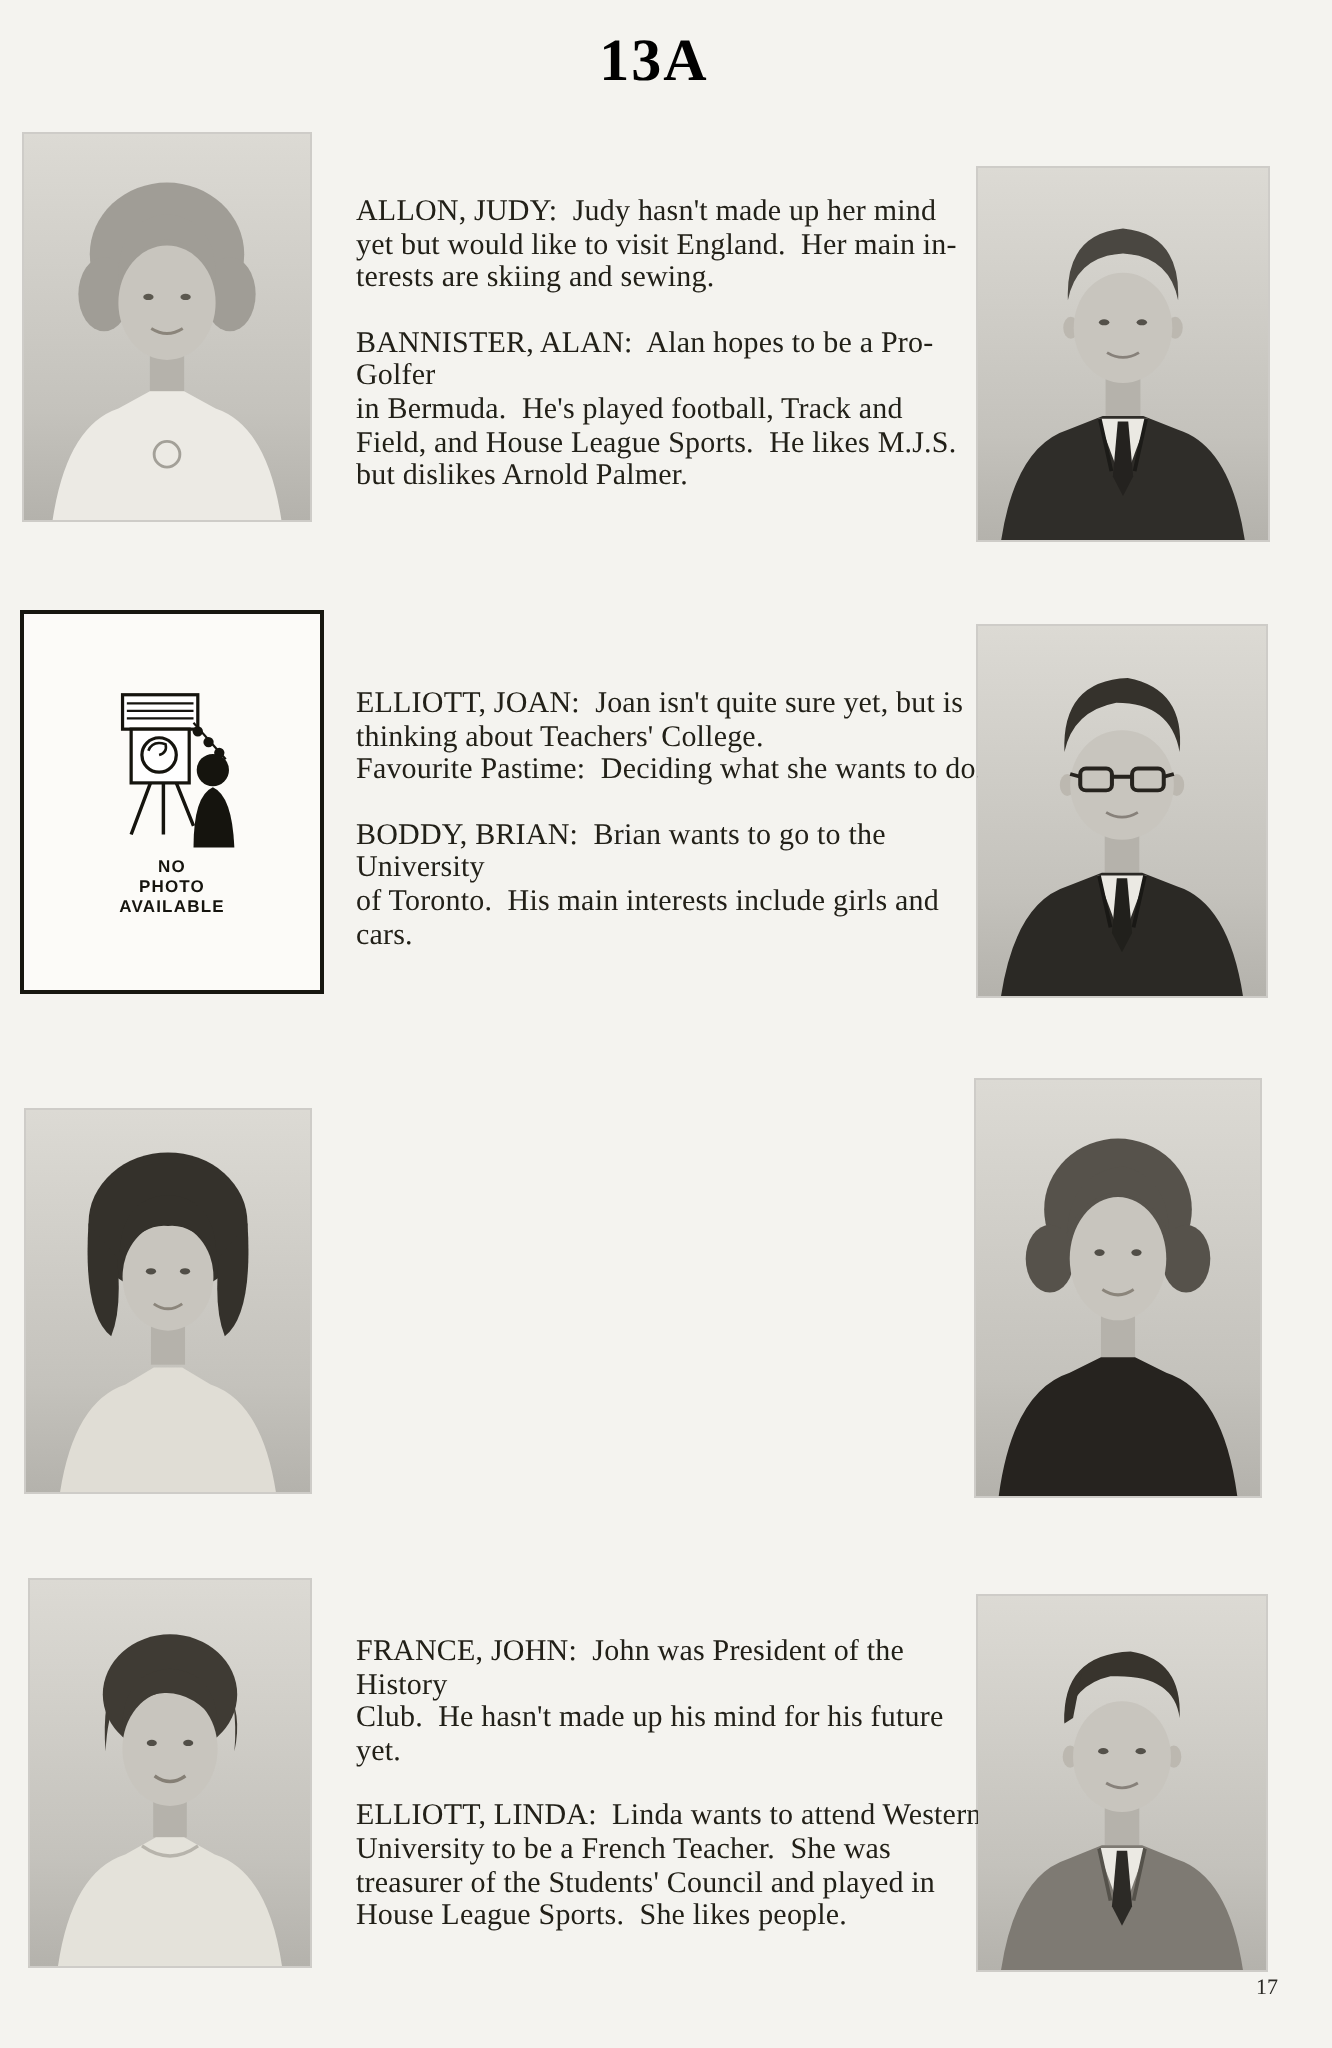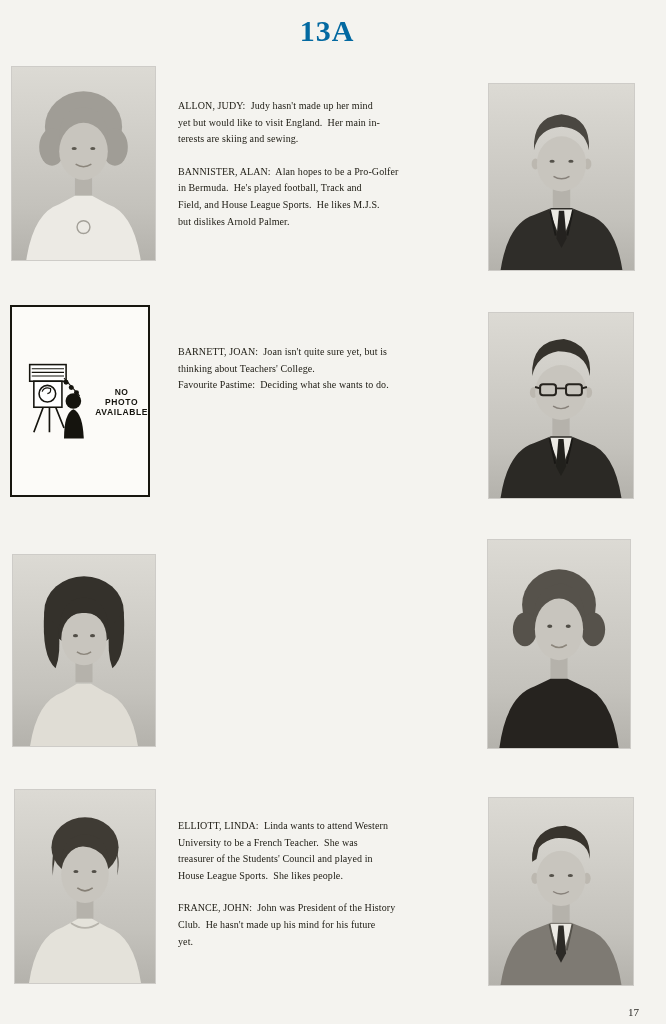--- a/index.html
+++ b/index.html
@@ -3,46 +3,46 @@
 <meta charset="utf-8">
 <style>
   html,body { margin:0; padding:0; background:#7a7a78; }
   .page {
     position:relative; width:666px; height:1024px; margin:0 auto;
     background:#f4f3ef; overflow:hidden;
     font-family:"Liberation Serif", serif; color:#1d1c1a;
   }
   .page-title {
     position:absolute; top:14px; left:0; width:654px; text-align:center;
-    font-size:30px; font-weight:bold; letter-spacing:1px; color:#0369a1;
+    font-size:30px; font-weight:bold; letter-spacing:1px; color:#000000;
   }
   .entry-text {
     position:absolute; left:178px; width:320px;
-    font-size:10px; line-height:16.6px; letter-spacing:.1px; color:#222018;
+    font-size:15px; line-height:16.6px; letter-spacing:.1px; color:#222018;
   }
   .entry-text p { margin:0 0 16px 0; white-space:pre-wrap; }
   .entry-text p:last-child { margin-bottom:0; }
   .photo {
     position:absolute; overflow:hidden; background:#c8c6c0;
     box-shadow:0 0 0 1px rgba(90,88,82,.25);
   }
   .photo svg { display:block; width:100%; height:100%; }
   .no-photo-box {
-    position:absolute; left:10px; top:305px; width:140px; height:192px;
+    position:absolute; left:10px; top:305px; width:152px; height:192px;
     background:#fcfbf8; border:2px solid #17160f; box-sizing:border-box;
-    display:flex; align-items:center; justify-content:center;
+    display:flex; flex-direction:column; align-items:center; justify-content:center;
   }
   .no-photo-box svg { display:block; }
   .no-photo-text {
     margin-top:2px; text-align:center;
     font-family:"Liberation Sans", sans-serif; font-weight:bold;
     font-size:8.5px; line-height:10px; letter-spacing:.6px; color:#15140e;
   }
   .page-number {
-    position:absolute; right:27px; bottom:6px;
+    position:absolute; right:27px; bottom:24px;
     font-size:11px; color:#2a2925; font-family:"Liberation Serif", serif;
   }
 </style>
 </head>
 <body>
 
 <svg width="0" height="0" style="position:absolute" aria-hidden="true">
   <defs>
     <linearGradient id="pbg" x1="0" y1="0" x2="0" y2="1">
       <stop offset="0" stop-color="#dcdad4"></stop>
@@ -114,23 +114,26 @@
       <circle cx="59" cy="38" r="7.5" fill="#15140e"></circle>
       <path d="M50,74 Q50,50 59,46 Q68,50 69,74 Z" fill="#15140e"></path>
     </svg>
     <div class="no-photo-text">
       <div>NO</div>
       <div>PHOTO</div>
       <div>AVAILABLE</div>
     </div>
   </div>
   <div class="entry-text" style="top:344px">
-    <p><span>BARNETT, JOAN:</span><span>  Joan isn't quite sure yet, but is
+    <p><span>ELLIOTT, JOAN:</span><span>  Joan isn't quite sure yet, but is
 thinking about Teachers' College.
 Favourite Pastime:  Deciding what she wants to do.</span></p>
+    <p><span>BODDY, BRIAN:</span><span>  Brian wants to go to the University
+of Toronto.  His main interests include girls and
+cars.</span></p>
   </div>
   <div class="photo" style="left:489px;top:313px;width:144px;height:185px">
     <svg viewBox="0 0 100 135" preserveAspectRatio="none">
       <rect width="100" height="135" fill="url(#pbg)"></rect>
       <ellipse cx="31" cy="58" rx="2.6" ry="4" fill="#bcb8b0"></ellipse>
       <ellipse cx="69" cy="58" rx="2.6" ry="4" fill="#bcb8b0"></ellipse>
       <rect x="44" y="75" width="12" height="15" fill="#b5b2ab"></rect>
       <ellipse cx="50" cy="58" rx="18" ry="20" fill="#c8c5be"></ellipse>
       <path d="M30,46 Q29,20 52,19 Q72,23 70,46 Q67,28 48,28 Q33,31 30,46 Z" fill="#35322c"></path>
       <rect x="35.5" y="52" width="11" height="8" rx="2" fill="none" stroke="#26231e" stroke-width="1.4"></rect>
@@ -186,27 +189,27 @@
       <ellipse cx="50" cy="59" rx="17" ry="20" fill="#c8c5be"></ellipse>
       <path d="M33,50 Q34,32 50,31 Q66,32 67,50 Q58,39 48,39.5 Q38,40 33,50 Z" fill="#3f3b34"></path>
       <ellipse cx="43.5" cy="57" rx="1.8" ry="1.1" fill="#514e47"></ellipse>
       <ellipse cx="56.5" cy="57" rx="1.8" ry="1.1" fill="#514e47"></ellipse>
       <path d="M44.5,68.5 Q50,72.5 55.5,68.5" fill="none" stroke="#857f75" stroke-width="1.2"></path>
       <path d="M10,135 Q15,102 34,96 L45,90 L55,90 L66,96 Q85,102 90,135 Z" fill="#e4e2da"></path>
       <path d="M40,93 Q50,100 60,93" fill="none" stroke="#b7b4ac" stroke-width="1.2"></path>
     </svg>
   </div>
   <div class="entry-text" style="top:818px">
+    <p><span>FRANCE, JOHN:</span><span>  John was President of the History
+Club.  He hasn't made up his mind for his future
+yet.</span></p>
     <p><span>ELLIOTT, LINDA:</span><span>  Linda wants to attend Western
 University to be a French Teacher.  She was
 treasurer of the Students' Council and played in
 House League Sports.  She likes people.</span></p>
-    <p><span>FRANCE, JOHN:</span><span>  John was President of the History
-Club.  He hasn't made up his mind for his future
-yet.</span></p>
   </div>
   <div class="photo" style="left:489px;top:798px;width:144px;height:187px">
     <svg viewBox="0 0 100 135" preserveAspectRatio="none">
       <rect width="100" height="135" fill="url(#pbg)"></rect>
       <ellipse cx="32" cy="58" rx="2.6" ry="4" fill="#bcb8b0"></ellipse>
       <ellipse cx="68" cy="58" rx="2.6" ry="4" fill="#bcb8b0"></ellipse>
       <rect x="44" y="75" width="12" height="15" fill="#b5b2ab"></rect>
       <ellipse cx="50" cy="58" rx="17" ry="20" fill="#c8c5be"></ellipse>
       <path d="M30,46 Q29,21 53,20 Q71,23 70,44 Q68,28 46,29 Q33,32 30,46 Z" fill="#38342d"></path>
       <path d="M30,46 Q30,32 36,28 L33,44 Z" fill="#38342d"></path>

